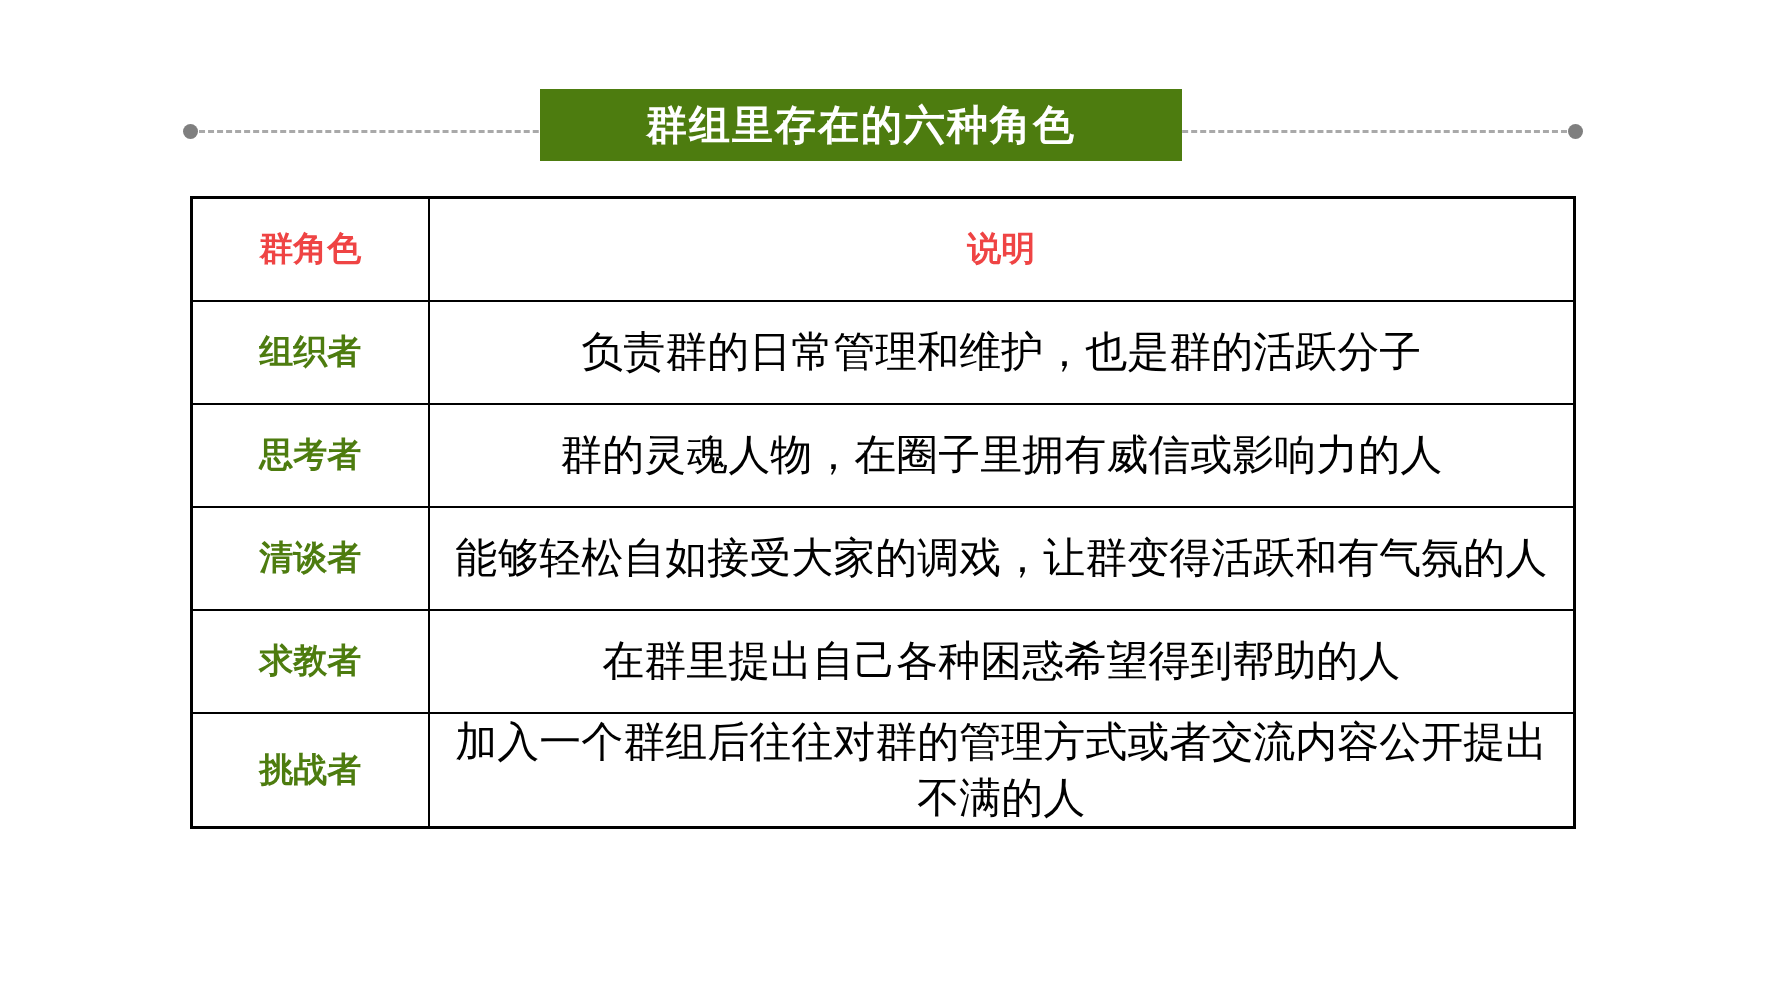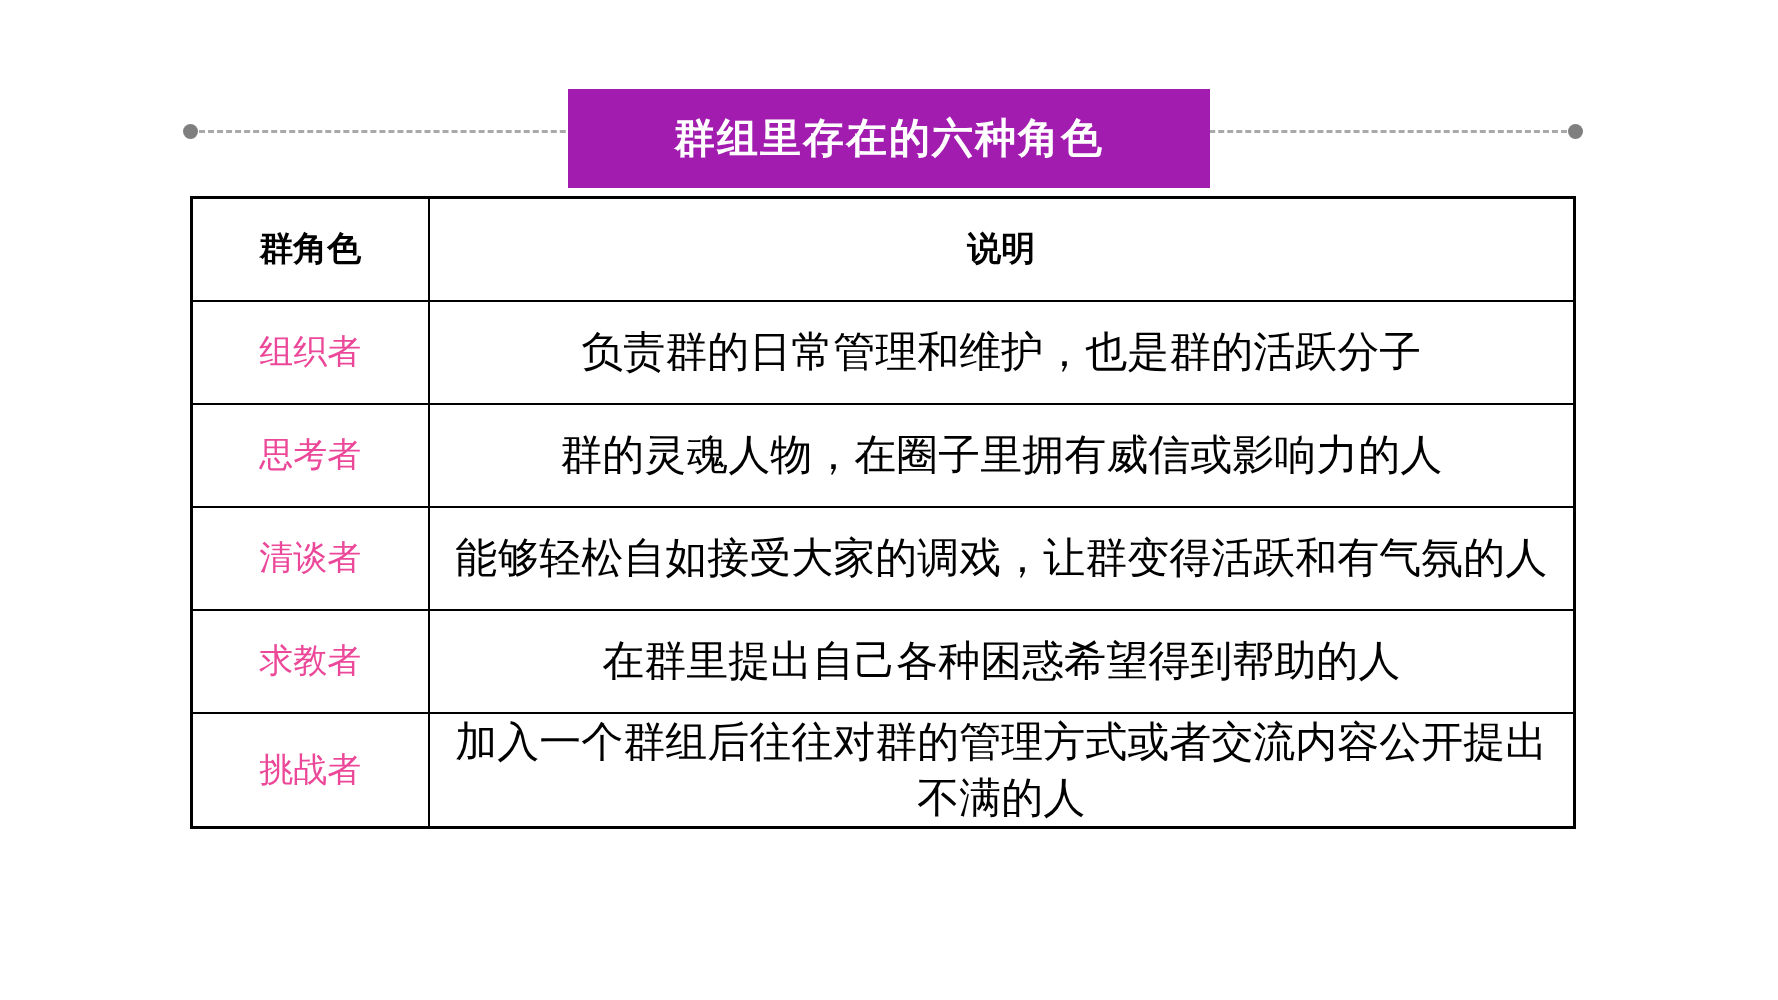--- a/index.html
+++ b/index.html
@@ -32,25 +32,25 @@
     background: #7f7f7f;
     top: 124px;
     z-index: 2;
   }
   .dot-left  { left: 183px; }
   .dot-right { left: 1568px; }
 
   
   .banner {
     position: absolute;
-    left: 568px;
+    left: 540px;
     top: 89px;
     width: 642px;
-    height: 99px;
-    background: #a21caf;
+    height: 72px;
+    background: #4d7c0f;
     color: #ffffff;
     display: flex;
     align-items: center;
     justify-content: center;
     font-size: 41px;
     font-weight: bold;
     letter-spacing: 2px;
     z-index: 3;
   }
 
@@ -69,28 +69,28 @@
     border: 2px solid #000000;
     text-align: center;
     vertical-align: middle;
     height: 103px;
     padding: 0 14px;
   }
   table.roles { border: 3px solid #000000; }
   col.role-col { width: 237px; }
 
   th.header-cell {
-    color: #000000;
+    color: #ef4444;
     font-size: 34px;
     font-weight: bold;
   }
   td.role-cell {
-    color: #ec4899;
+    color: #4d7c0f;
     font-size: 34px;
-    font-weight: normal;
+    font-weight: bold;
   }
   td.description-cell {
     color: #000000;
     font-size: 42px;
     font-weight: normal;
   }
 </style>
 </head>
 <body>
 

